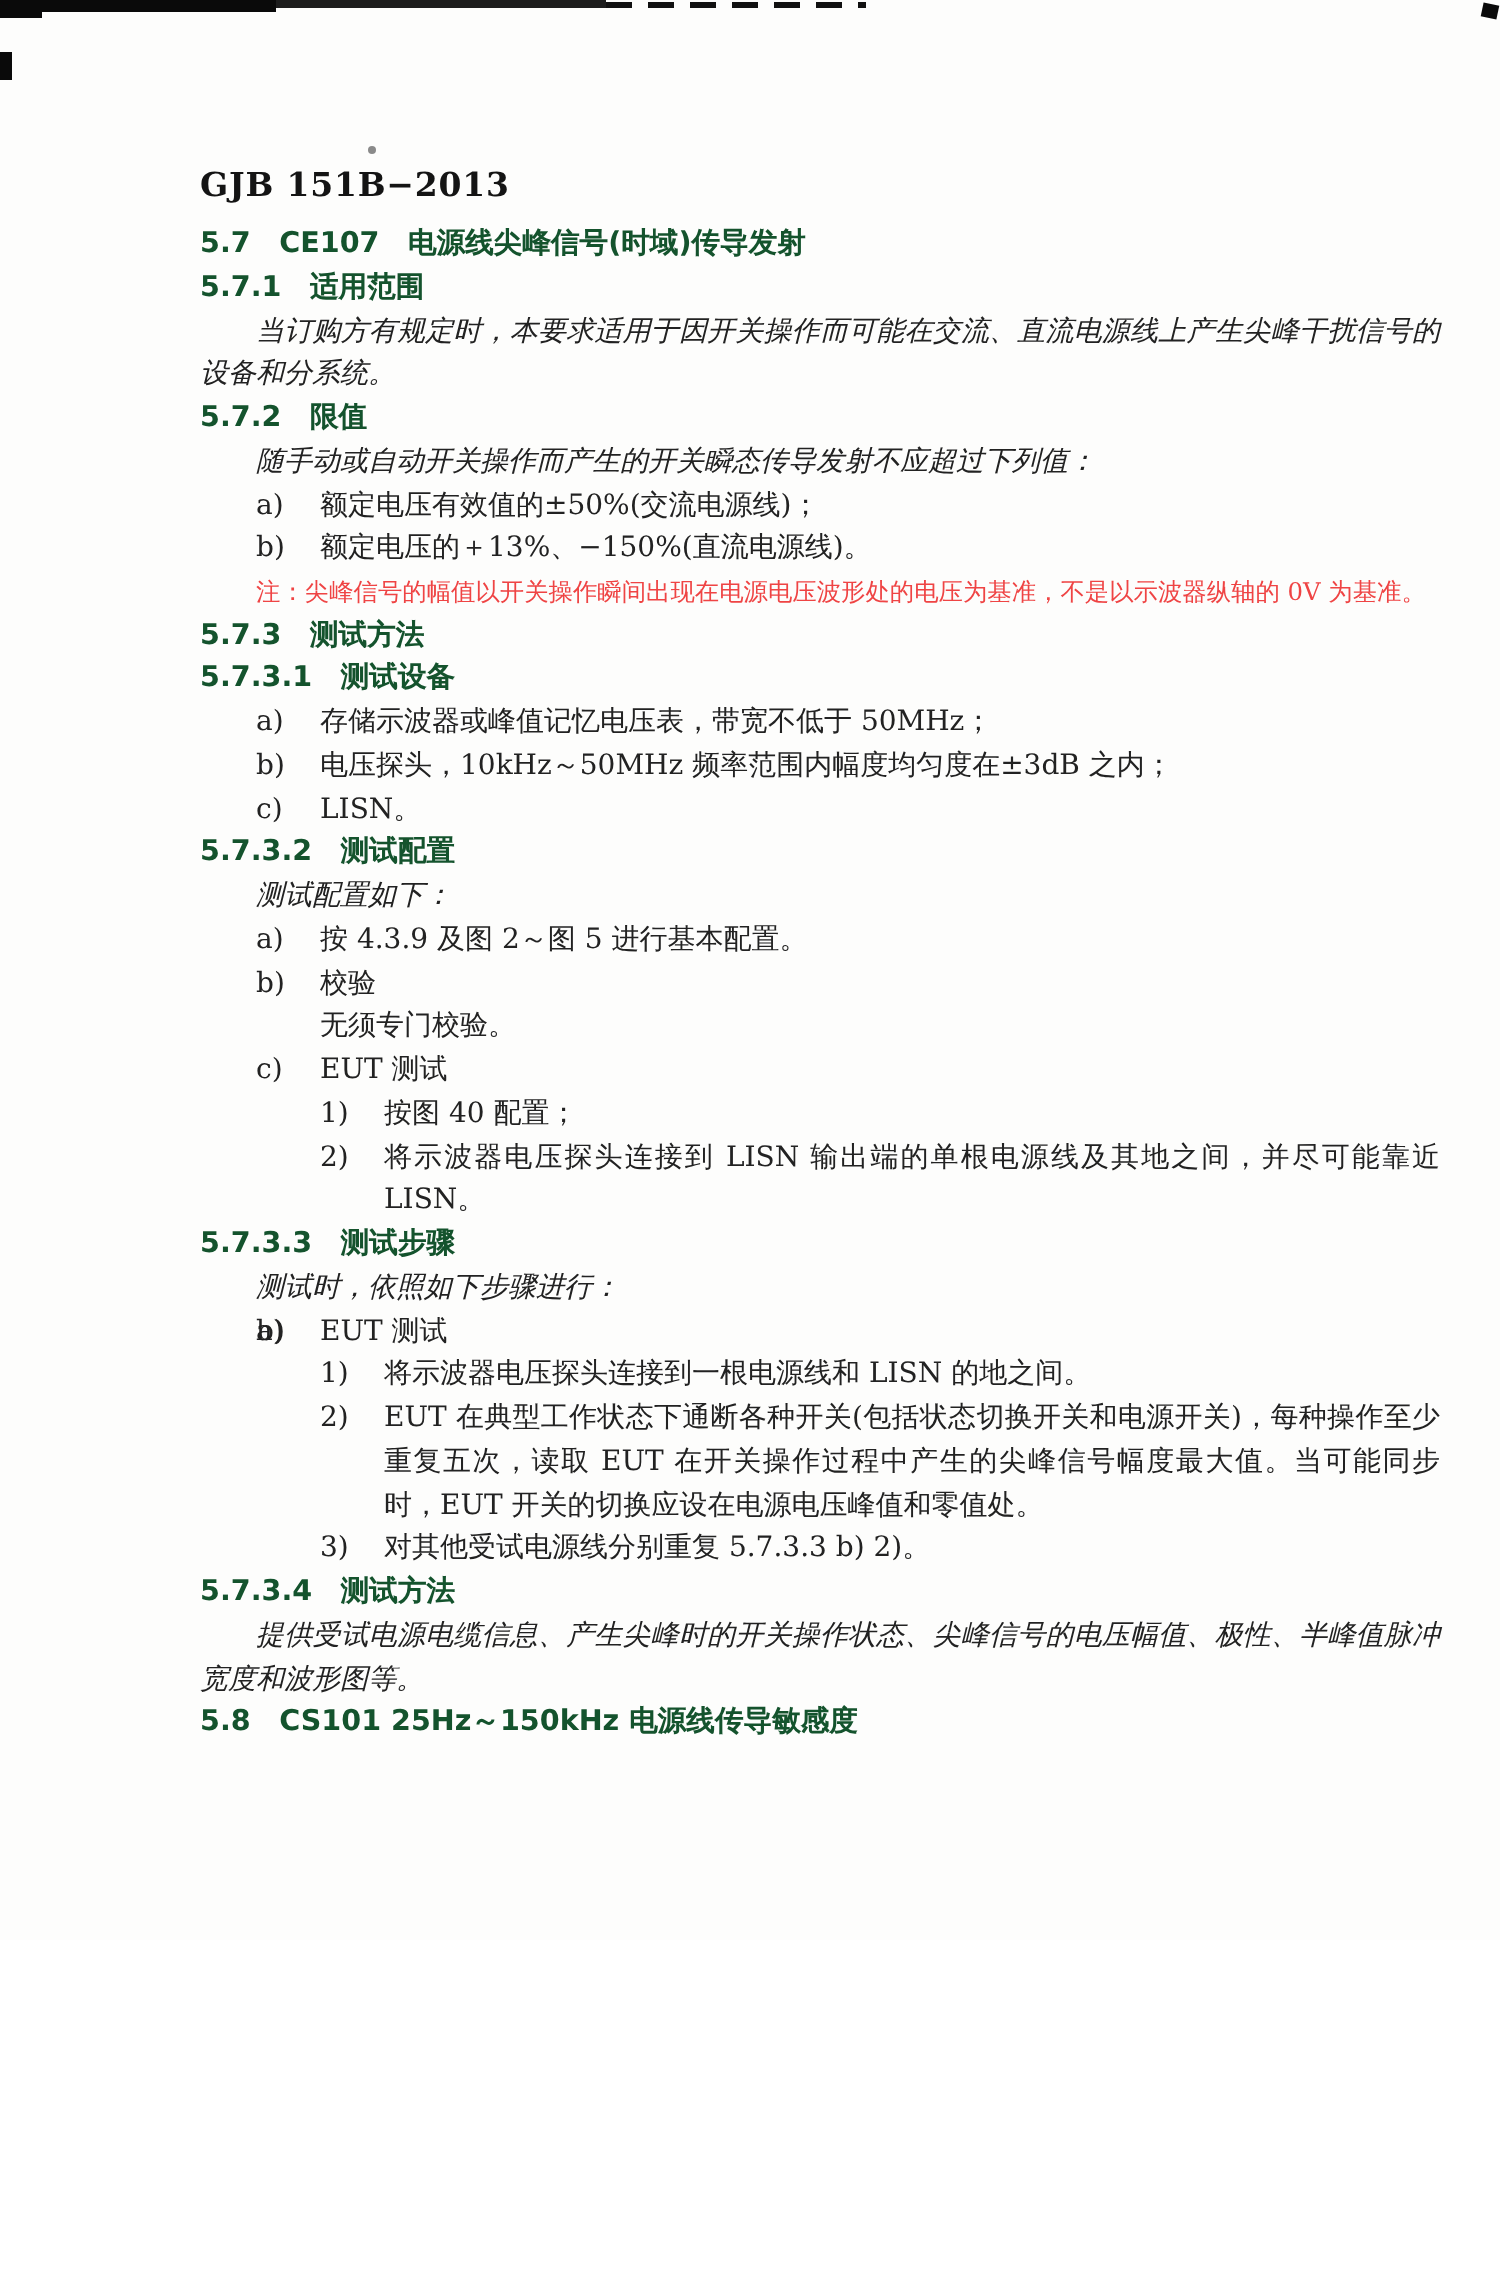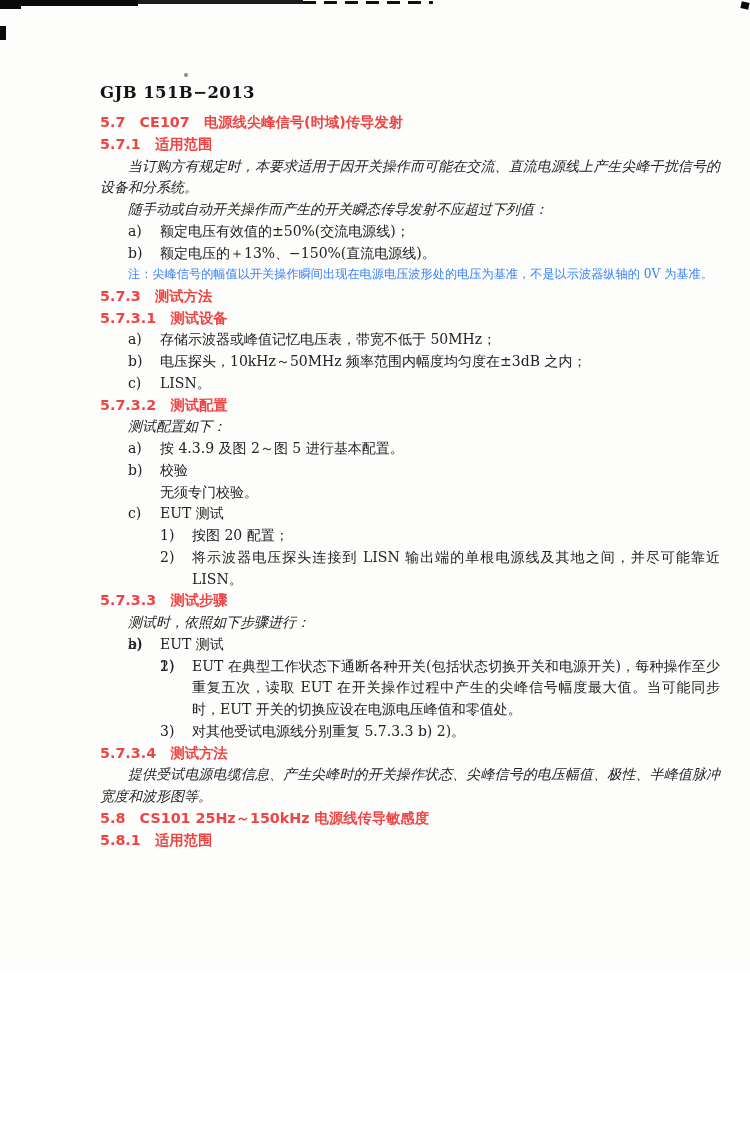--- a/index.html
+++ b/index.html
@@ -47,33 +47,33 @@
     line-height: 21.75px;
     text-align: justify;
     color: #222;
     position: relative;
   }
   .line.h2, .line.h3 {
     font-family: "DejaVu Sans", "Liberation Sans", sans-serif;
     font-weight: bold;
     font-size: 14.3px;
     text-align: left;
-    color: #ef4444;
+    color: #14532d;
   }
   .line.p  { text-indent: 2em; font-style: italic; }
   .line.pi { padding-left: 60px; }
   .line.li  { padding-left: 60px; }
   .line.li .lbl  { position: absolute; left: 28px; top: 0; }
   .line.li2 { padding-left: 92px; }
   .line.li2 .lbl { position: absolute; left: 60px; top: 0; }
   .line.note {
     font-size: 12.2px;
     line-height: 18.5px;
     padding-left: 28px;
-    color: #3b82f6;
+    color: #ef4444;
     margin: 1px 0 2px 0;
   }
 
   .page-number {
     position: absolute;
     left: 104px; top: 1037px;
     font-size: 19px;
     color: #8b5cf6;
   }
 </style>
@@ -89,44 +89,44 @@
   <div class="art art-left-mark"></div>
   <div class="art art-top-right"></div>
   <div class="art art-speck"></div>
 
   <div class="doc-header">GJB 151B−2013</div>
 
   <main class="doc-body">
       <div class="line h2"><span class="txt">5.7　CE107　电源线尖峰信号(时域)传导发射</span></div>
       <div class="line h3"><span class="txt">5.7.1　适用范围</span></div>
       <div class="line p"><span class="txt">当订购方有规定时，本要求适用于因开关操作而可能在交流、直流电源线上产生尖峰干扰信号的设备和分系统。</span></div>
+      <div class="line h3"><span class="txt">5.7.2　限值</span></div>
       <div class="line p"><span class="txt">随手动或自动开关操作而产生的开关瞬态传导发射不应超过下列值：</span></div>
       <div class="line li"><span class="lbl">a)</span><span class="txt">额定电压有效值的±50%(交流电源线)；</span></div>
       <div class="line li"><span class="lbl">b)</span><span class="txt">额定电压的＋13%、−150%(直流电源线)。</span></div>
       <div class="line note"><span class="txt">注：尖峰信号的幅值以开关操作瞬间出现在电源电压波形处的电压为基准，不是以示波器纵轴的 0V 为基准。</span></div>
       <div class="line h3"><span class="txt">5.7.3　测试方法</span></div>
       <div class="line h3"><span class="txt">5.7.3.1　测试设备</span></div>
       <div class="line li"><span class="lbl">a)</span><span class="txt">存储示波器或峰值记忆电压表，带宽不低于 50MHz；</span></div>
       <div class="line li"><span class="lbl">b)</span><span class="txt">电压探头，10kHz～50MHz 频率范围内幅度均匀度在±3dB 之内；</span></div>
       <div class="line li"><span class="lbl">c)</span><span class="txt">LISN。</span></div>
       <div class="line h3"><span class="txt">5.7.3.2　测试配置</span></div>
       <div class="line p"><span class="txt">测试配置如下：</span></div>
       <div class="line li"><span class="lbl">a)</span><span class="txt">按 4.3.9 及图 2～图 5 进行基本配置。</span></div>
       <div class="line li"><span class="lbl">b)</span><span class="txt">校验</span></div>
       <div class="line pi"><span class="txt">无须专门校验。</span></div>
       <div class="line li"><span class="lbl">c)</span><span class="txt">EUT 测试</span></div>
-      <div class="line li2"><span class="lbl">1)</span><span class="txt">按图 20 配置；</span></div>
+      <div class="line li2"><span class="lbl">1)</span><span class="txt">按图 40 配置；</span></div>
       <div class="line li2"><span class="lbl">2)</span><span class="txt">将示波器电压探头连接到 LISN 输出端的单根电源线及其地之间，并尽可能靠近 LISN。</span></div>
       <div class="line h3"><span class="txt">5.7.3.3　测试步骤</span></div>
       <div class="line p"><span class="txt">测试时，依照如下步骤进行：</span></div>
       <div class="line li"><span class="lbl">a)</span></div>
       <div class="line li"><span class="lbl">b)</span><span class="txt">EUT 测试</span></div>
-      <div class="line li2"><span class="lbl">1)</span></div>
+      <div class="line li2"><span class="lbl">1)</span><span class="txt">将示波器电压探头连接到一根电源线和 LISN 的地之间。</span></div>
       <div class="line li2"><span class="lbl">2)</span><span class="txt">EUT 在典型工作状态下通断各种开关(包括状态切换开关和电源开关)，每种操作至少重复五次，读取 EUT 在开关操作过程中产生的尖峰信号幅度最大值。当可能同步时，EUT 开关的切换应设在电源电压峰值和零值处。</span></div>
       <div class="line li2"><span class="lbl">3)</span><span class="txt">对其他受试电源线分别重复 5.7.3.3 b) 2)。</span></div>
       <div class="line h3"><span class="txt">5.7.3.4　测试方法</span></div>
       <div class="line p"><span class="txt">提供受试电源电缆信息、产生尖峰时的开关操作状态、尖峰信号的电压幅值、极性、半峰值脉冲宽度和波形图等。</span></div>
       <div class="line h2"><span class="txt">5.8　CS101 25Hz～150kHz 电源线传导敏感度</span></div>
-      <div class="line h3"><span class="txt">5.8.1　适用范围</span></div>
     </main>
 
   <div class="page-number">24</div>
 </div>
 
 </body></html>

